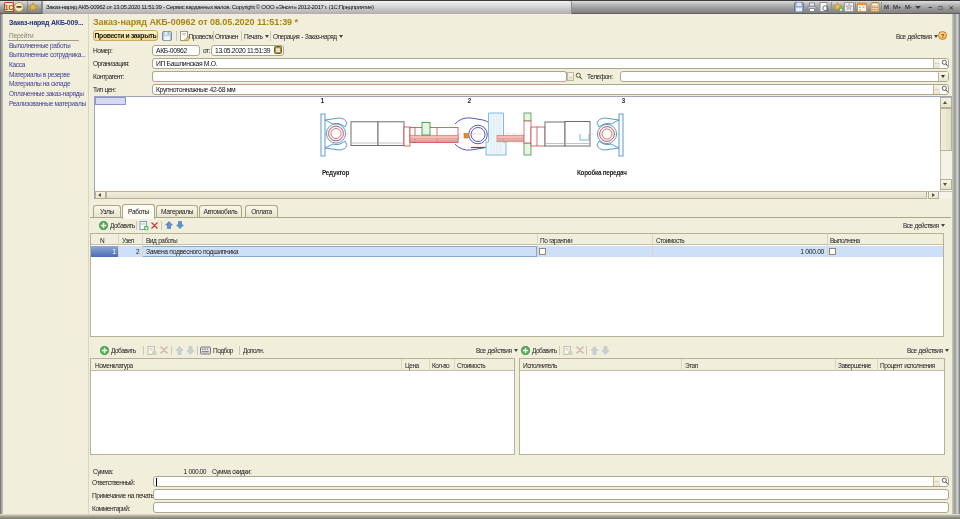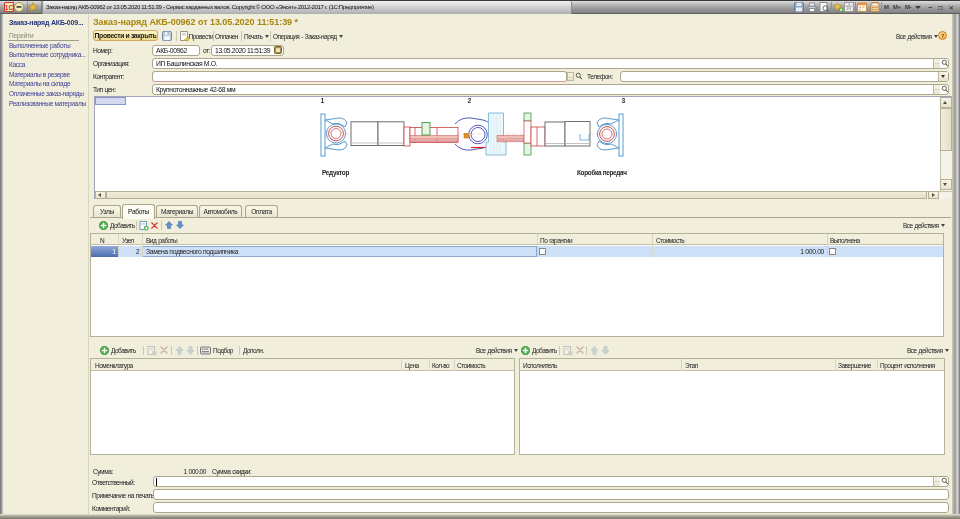--- a/index.html
+++ b/index.html
@@ -138,21 +138,21 @@
 <div class="ab" id="sbline"></div>
 <div class="ab lnk" style="top:41.5px;">Выполненные работы</div>
 <div class="ab lnk" style="top:51.2px;">Выполненные сотрудника...</div>
 <div class="ab lnk" style="top:60.9px;">Касса</div>
 <div class="ab lnk" style="top:70.6px;">Материалы в резерве</div>
 <div class="ab lnk" style="top:80.3px;">Материалы на складе</div>
 <div class="ab lnk" style="top:90px;">Оплаченные заказ-наряды</div>
 <div class="ab lnk" style="top:99.7px;">Реализованные материалы</div>
 <div class="ab" id="vsep"></div>
 
-<div class="ab" id="ftitle">Заказ-наряд АКБ-00962 от 13.05.2020 11:51:39 *</div>
+<div class="ab" id="ftitle">Заказ-наряд АКБ-00962 от 08.05.2020 11:51:39 *</div>
 
 <div class="ab" id="btnmain">Провести и закрыть</div>
 <svg class="ab" style="left:162px;top:31px;" width="10" height="10" viewBox="0 0 10 10">
     <rect x="0.5" y="0.5" width="9" height="9" rx="1.2" fill="#b8c9da" stroke="#7189a4"></rect>
     <rect x="3" y="0.8" width="4.4" height="3.2" fill="#eff4f8"></rect>
     <rect x="2.2" y="5.2" width="5.6" height="4" fill="#f4f7fa"></rect>
     <rect x="5.5" y="1.2" width="1.2" height="2.2" fill="#7189a4"></rect>
   </svg>
 <div class="ab tsep" style="left:176px;"></div>
 <svg class="ab" style="left:178.5px;top:31px;" width="10" height="10" viewBox="0 0 10 10">

